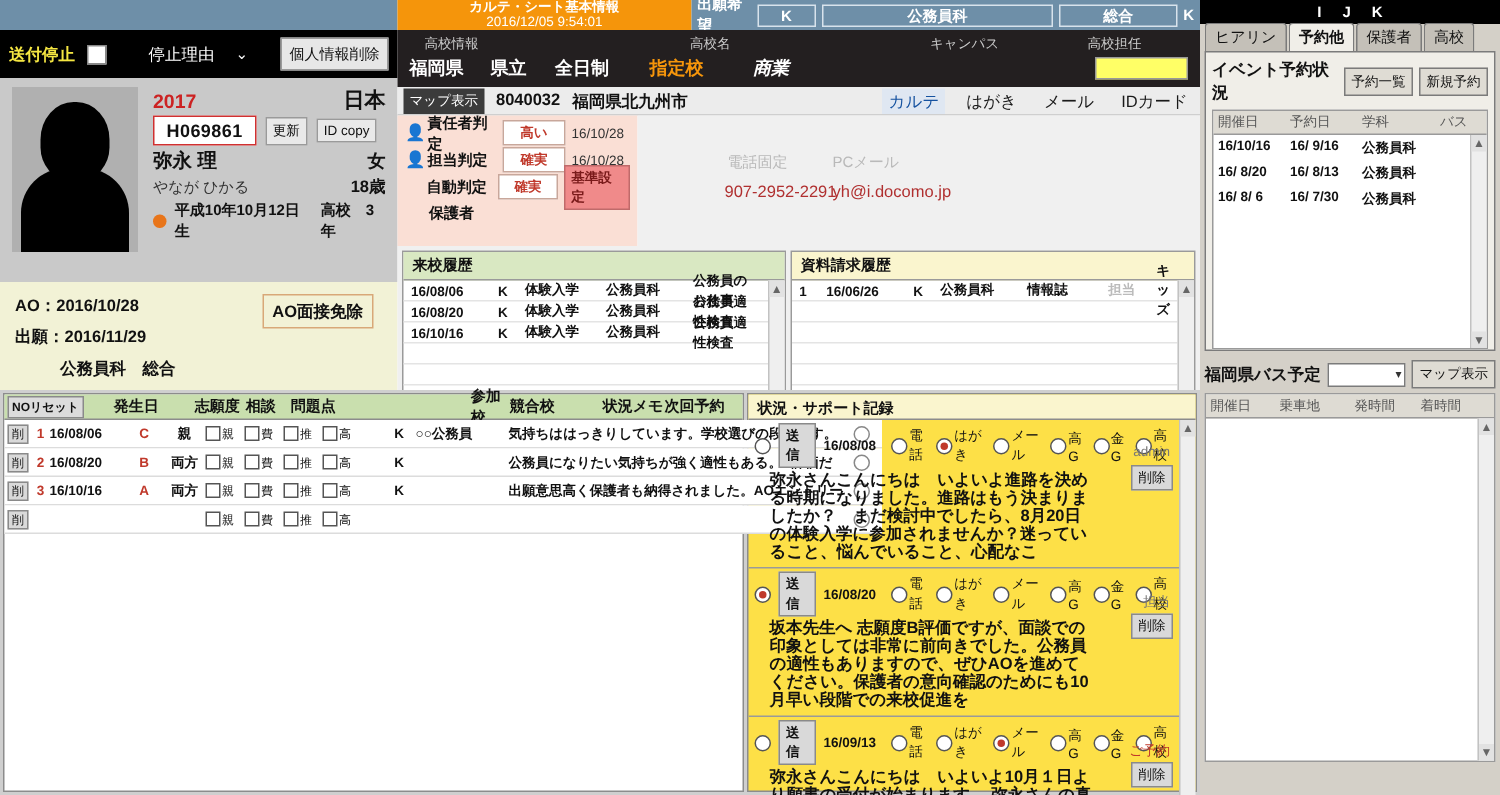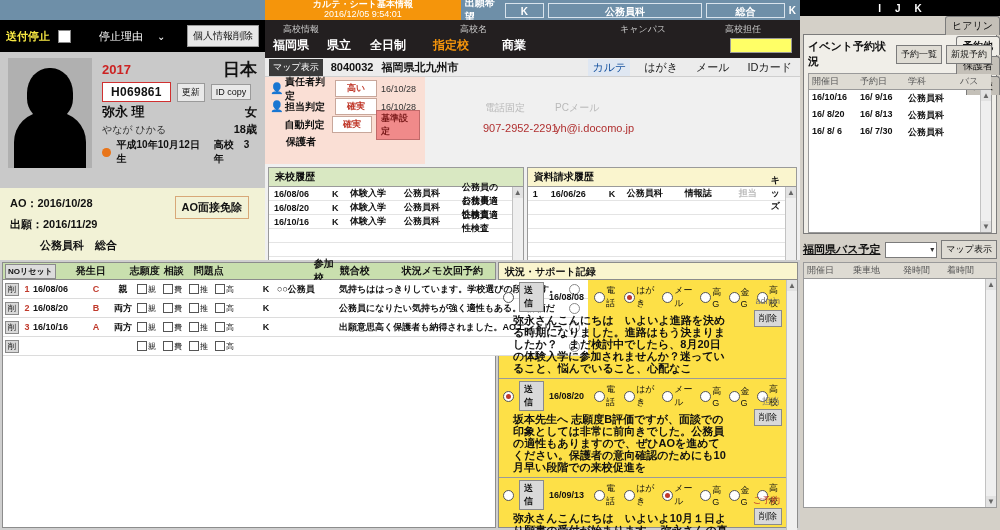--- a/index.html
+++ b/index.html
@@ -48,21 +48,21 @@
     position: absolute; left: 50%; top: 10px; transform: translateX(-50%);
     width: 46px; height: 52px; background: #000; border-radius: 48% 48% 42% 42%;
   }
   .avatar .body {
     position: absolute; left: 50%; bottom: 0; transform: translateX(-50%);
     width: 72px; height: 56px; background: #000; border-radius: 30px 30px 0 0;
   }
   .pinfo { flex: 1; display: flex; flex-direction: column; gap: 1px; }
   .prow { display: flex; align-items: center; gap: 6px; }
   .pyear { color: #cc2222; font-weight: bold; font-size: 13px; }
-  .pnation { margin-left: auto; font-weight: bold; font-size: 17px; }
+  .pnation { margin-left: auto; font-weight: bold; font-size: 14px; }
   .idbox {
     border: 1px solid #d03030; background: #fff; padding: 2px 8px;
     font-weight: bold; font-size: 12px; letter-spacing: .3px;
   }
   .mini-btn {
     background: #e9e9e9; border: 1px solid #9a9a9a; font-size: 9px; padding: 2px 4px;
   }
   .pname { font-weight: bold; font-size: 13px; }
   .pkana { font-size: 10px; color: #333; }
   .psex { margin-left: auto; font-weight: bold; font-size: 12px; }
@@ -258,21 +258,21 @@
   }
 
   
   .right-col {
     position: absolute; left: 800px; top: 0; width: 200px; height: 530px; background: #d4d0c8;
   }
   .right-black {
     height: 16px; background: #000; color: #fff; display: flex; gap: 14px;
     align-items: center; justify-content: center; font-size: 10px; font-weight: bold;
   }
-  .rtabs { display: flex; height: 18px; align-items: flex-end; padding-left: 3px; gap: 1px; background:#d4d0c8;flex-direction:column; }
+  .rtabs { display: flex; height: 18px; align-items: flex-end; padding-left: 3px; gap: 1px; background:#d4d0c8; }
   .rtab {
     background: #c4c0b8; border: 1px solid #7b7b7b; border-bottom: none;
     font-size: 10px; padding: 2px 6px; border-radius: 3px 3px 0 0;
   }
   .rtab.active { background: #f0eee8; font-weight: bold; }
   .rpanel {
     margin: 0 3px; background: #f0eee8; border: 1px solid #7b7b7b; height: 200px; padding: 4px;
   }
   .rp-head { display: flex; align-items: center; gap: 4px; margin-bottom: 4px; }
   .rp-title { font-size: 11px; font-weight: bold; flex: 1; }
@@ -286,21 +286,21 @@
   }
   .rp-rows { flex: 1; display: flex; }
   .rp-rowlist { flex: 1; }
   .rp-row { display: flex; gap: 4px; font-size: 9px; padding: 2px 3px; font-weight: bold; }
   .rp-row .c1 { width: 44px; }
   .rp-row .c2 { width: 44px; }
   .rp-row .c3 { width: 48px; }
 
   .bus-sec { margin: 6px 3px 0 3px; }
   .bus-head { display: flex; align-items: center; gap: 4px; margin-bottom: 3px; }
-  .bus-title { font-size: 11px; font-weight: bold; flex: 1; text-decoration: underline; }
+  .bus-title { font-size: 11px; font-weight: bold; flex: 1; }
   .sel-box {
     width: 52px; height: 16px; background: #fff; border: 1px solid #7b7b7b;
     display: flex; align-items: center; justify-content: flex-end; padding-right: 2px;
   }
   .sel-box .chv { font-size: 8px; color: #333; }
   .bus-tbl { background: #fff; border: 1px solid #9a9a9a; height: 246px; display: flex; flex-direction: column; }
   .bus-thead {
     display: flex; font-size: 9px; color: #555; background: #dedbd3;
     border-bottom: 1px solid #9a9a9a; padding: 1px 3px; gap: 6px;
   }
@@ -380,21 +380,21 @@
 
     <div class="mid-black">
       <span class="mbl" style="left:18px;top:3px;">高校情報</span>
       <span class="mbl" style="left:195px;top:3px;">高校名</span>
       <span class="mbl" style="left:355px;top:3px;">キャンパス</span>
       <span class="mbl" style="left:460px;top:3px;">高校担任</span>
       <span class="mbv" style="left:8px;top:17px;">福岡県</span>
       <span class="mbv" style="left:62px;top:17px;">県立</span>
       <span class="mbv" style="left:105px;top:17px;">全日制</span>
       <span class="mbv orange" style="left:168px;top:17px;">指定校</span>
-      <span class="mbv" style="left:237px;top:17px;">商業</span>
+      <span class="mbv" style="left:237px;top:17px;font-style:italic;">商業</span>
       <span class="hs-input"></span>
     </div>
 
     <div class="mid-addr">
       <span class="map-btn">マップ表示</span>
       <span class="addr-text">8040032</span>
       <span class="addr-text">福岡県北九州市</span>
       <span class="mid-tabs">
         <span class="tab active">カルテ</span>
         <span class="tab">はがき</span>

